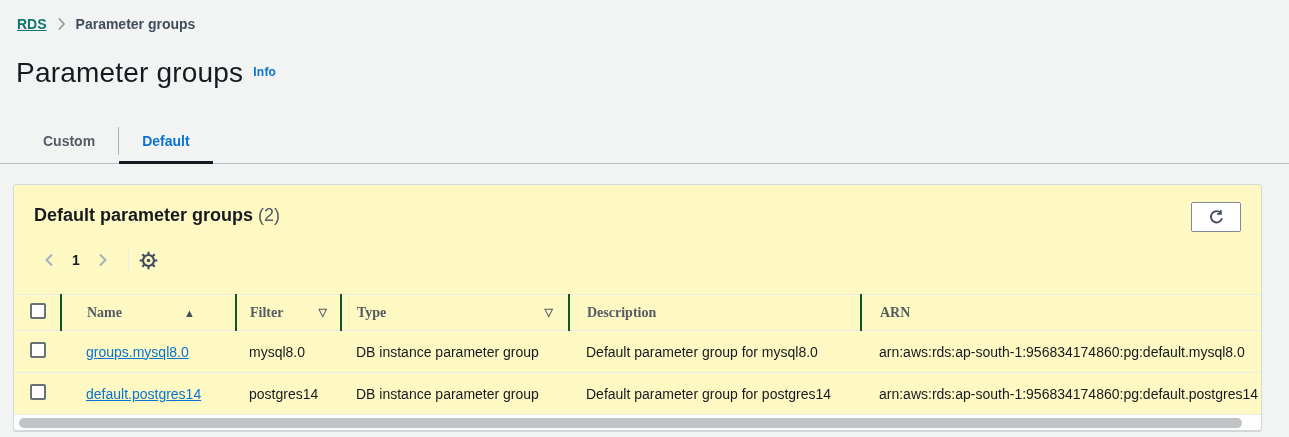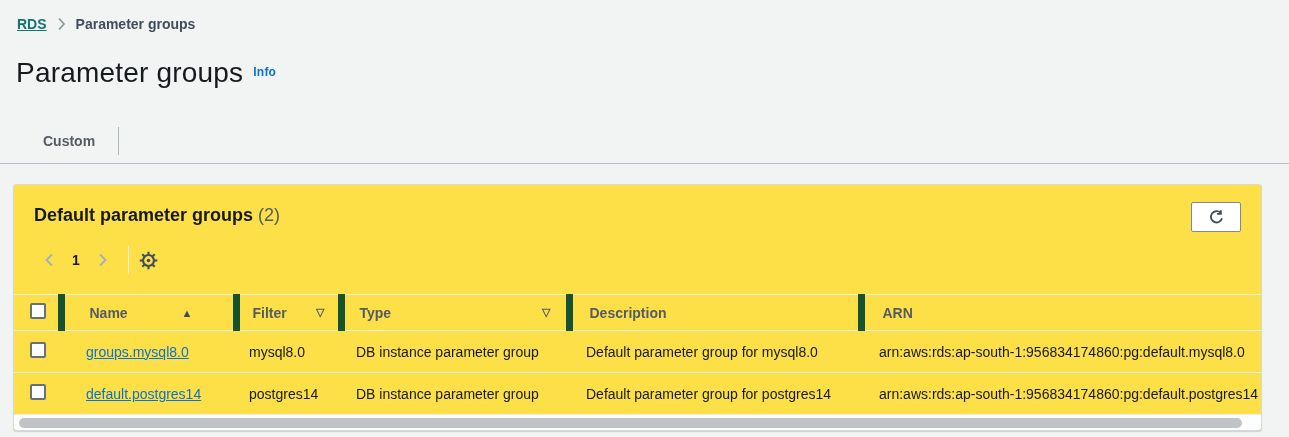--- a/index.html
+++ b/index.html
@@ -23,21 +23,21 @@
   .info-link { font-size:12px; font-weight:700; color:#0972d3; margin-left:10px; vertical-align:6px; text-decoration:none; }
 
   
   .tabs { margin-top:30px; border-bottom:1px solid #b6bec9; padding-left:20px; display:flex; align-items:stretch; }
   .tab { padding:14px 23px 12px; font-size:14px; font-weight:700; color:#545b64; cursor:pointer;
          border-bottom:3px solid transparent; margin-bottom:-1px; }
   .tab.active { color:#0972d3; border-bottom-color:#16191f; }
   .tab-divider { width:1px; background:#aab7b8; margin:8px 0; }
 
   
-  .card { margin:20px 27px 0 13px; width:1249px; background:#fde047; border:1px solid #d5dbdb;
+  .card { margin:20px 27px 0 13px; width:1249px; background:#fef9c3; border:1px solid #d5dbdb;
           border-radius:3px; box-shadow:0 1px 1px 0 rgba(0,28,36,.15); position:relative; }
   .card-header { display:flex; justify-content:space-between; align-items:flex-start; padding:17px 20px 0 20px; }
   .card-title { font-size:18px; font-weight:700; color:#16191f; padding-top:3px; }
   .card-title .count { font-weight:400; color:#545b64; }
   .refresh-btn { width:50px; height:30px; background:#fff; border:1px solid #7d8998; border-radius:2px;
                  display:flex; align-items:center; justify-content:center; cursor:pointer; }
 
   
   .toolbar { display:flex; justify-content:space-between; align-items:center; padding:14px 20px 20px 20px; }
   .search-box { position:relative; width:647px; height:30px; }
@@ -52,21 +52,21 @@
   .toolbar-sep { width:1px; height:28px; background:#eaeded; margin:0 8px 0 10px; }
   .gear-btn { background:none; border:none; cursor:pointer; padding:0 2px; display:flex; align-items:center; }
 
   
   .table-wrap { overflow:hidden; width:100%; }
   table { border-collapse:collapse; table-layout:fixed; width:1395px; }
   col.c-check { width:47px; } col.c-name { width:175px; } col.c-family { width:105px; }
   col.c-type { width:228px; } col.c-desc { width:292px; } col.c-arn { width:548px; }
   thead th { border-top:1px solid #eaeded; border-bottom:1px solid #eaeded; padding:8px 13px;
              text-align:left; font-size:14px; font-weight:700; color:#545b64; height:30px; }
-  thead th + th { border-left:7px solid #14532d; }
+  thead th + th { border-left:2px solid #14532d;font-family:Liberation Serif, serif; }
   th.th-check { padding-left:16px; border-left:none; }
   th.th-name { padding-left:25px; padding-right:40px; }
   th.th-type { padding-left:15px; padding-right:15px; }
   th.th-desc { padding-left:17px; }
   th.th-arn { padding-left:18px; }
   .th-inner { display:flex; align-items:center; justify-content:space-between; }
   .sort-icon { font-size:11px; color:#545b64; margin-left:8px; }
   .sort-icon.asc { color:#414d5c; }
   tbody td { padding:11px 13px; font-size:14px; color:#16191f; white-space:nowrap; overflow:hidden; height:40px; }
   tbody tr + tr td { border-top:1px solid #eaeded; }
@@ -97,20 +97,21 @@
       </svg>
   </span>
   <span class="crumb-current">Parameter groups</span>
 </nav>
 
 <h1 class="page-title"><span>Parameter groups</span><a href="#" class="info-link">Info</a></h1>
 
 <div class="tabs">
   <div class="tab">Custom</div>
   <div class="tab-divider"></div>
+  <div class="tab active">Default</div>
 </div>
 
 <section class="card">
 
   <div class="card-header">
     <div class="card-title">
       <span>Default parameter groups</span>
       <span class="count">(2)</span>
     </div>
     <button class="refresh-btn">

